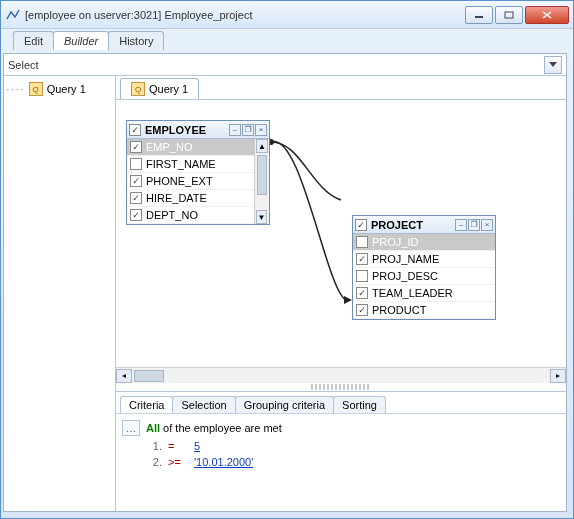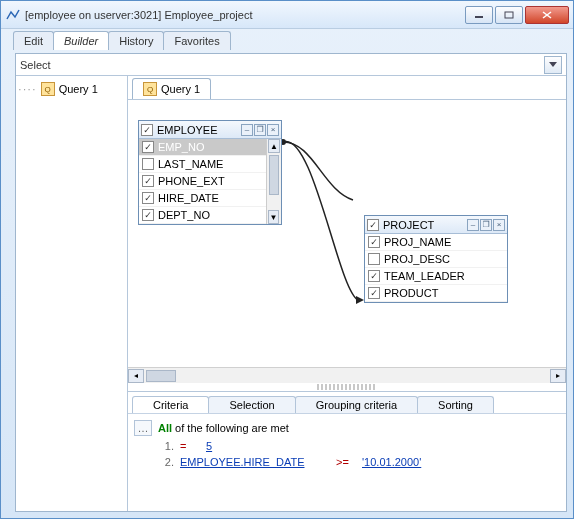--- a/index.html
+++ b/index.html
@@ -7,54 +7,54 @@
   .window { width: 574px; height: 519px; border: 1px solid #5a8fc8; background: linear-gradient(#e8f1fb,#d6e6f7); display: flex; flex-direction: column; }
   .titlebar { height: 28px; background: linear-gradient(#f1f7fe,#d7e7f9); display: flex; align-items: center; padding: 0 4px; border-bottom: 1px solid #b9cde2; }
   .titlebar .appicon { width: 16px; height: 16px; margin-right: 4px; display: flex; align-items: center; justify-content: center; }
   .titlebar .title { flex: 1; color: #333; }
   .winbtns { display: flex; gap: 2px; }
   .winbtn { width: 28px; height: 18px; border: 1px solid #7a9bc0; border-radius: 2px; background: linear-gradient(#fdfdfe,#d7e5f5); display: flex; align-items: center; justify-content: center; font-size: 10px; color: #445; }
   .winbtn.close { background: linear-gradient(#f29a8e,#d1462a); color: #fff; border-color: #a33; width: 44px; }
   .outer-tabs { height: 24px; display: flex; align-items: flex-start; padding: 2px 6px 0 12px; gap: 0; }
   .otab { padding: 3px 10px; border: 1px solid #9fb6ce; border-bottom: none; background: #e7eef8; border-radius: 3px 3px 0 0; color: #333; margin-right: -1px; position: relative; }
   .otab.active { background: #fff; z-index: 2; font-style: italic; }
-  .content { flex: 1; margin: 0 6px 6px 14px; background: #fff; border: 1px solid #9fb6ce; display: flex; flex-direction: column; }
+  .content { flex: 1; margin: 0 6px 6px 2px; background: #fff; border: 1px solid #9fb6ce; display: flex; flex-direction: column; }
   .selectbar { height: 22px; border-bottom: 1px solid #b5c7db; display: flex; align-items: center; padding: 0 4px; }
   .selectbar .lbl { flex: 1; color: #333; }
   .selectbar .dd { width: 18px; height: 18px; border: 1px solid #9fb6ce; background: linear-gradient(#fdfdfe,#e0eaf5); display: flex; align-items: center; justify-content: center; }
   .body { flex: 1; display: flex; }
   .tree { width: 112px; border-right: 1px solid #b5c7db; padding: 6px 2px; }
   .treenode { display: flex; align-items: center; gap: 4px; }
   .treenode .dots { color: #999; letter-spacing: 1px; }
   .qicon { width: 14px; height: 14px; border: 1px solid #c8953a; background: #ffe39b; display: inline-flex; align-items: center; justify-content: center; color: #8a5a00; font-size: 8px; }
   .main { flex: 1; display: flex; flex-direction: column; }
   .qtabrow { height: 24px; display: flex; align-items: flex-end; padding-left: 4px; border-bottom: 1px solid #b5c7db; }
   .qtab { display: flex; align-items: center; gap: 4px; padding: 3px 10px; border: 1px solid #9fb6ce; border-bottom: none; background: #fff; border-radius: 3px 3px 0 0; }
   .canvas { position: relative; flex: 1; background: #fff; overflow: hidden; }
   .tblwin { position: absolute; border: 1px solid #6d8fb5; background: #fff; width: 144px; }
   .tblhead { height: 18px; background: linear-gradient(#f4f8fd,#dde9f7); border-bottom: 1px solid #a7bdd6; display: flex; align-items: center; padding: 0 2px; }
   .tblhead .chk { width: 12px; height: 12px; border: 1px solid #888; background: #fff; margin-right: 4px; display: flex; align-items: center; justify-content: center; font-size: 9px; color: #333; }
-  .tblhead .nm { font-weight: normal; flex: 1; }
+  .tblhead .nm { font-weight: bold; flex: 1; }
   .tblhead .mini { display: flex; gap: 0; }
   .tblhead .mini span { width: 12px; height: 12px; border: 1px solid #8aa4c0; margin-left: 1px; background: #eaf1fa; font-size: 8px; display: flex; align-items: center; justify-content: center; color: #46607c; }
   .collist { max-height: 112px; overflow: hidden; }
   .colrow { height: 17px; display: flex; align-items: center; padding: 0 3px; gap: 4px; border-bottom: 1px solid #f1f1f1; }
   .colrow.sel { background: #c9c9c9; color: #fff; }
   .colrow .chk { width: 12px; height: 12px; border: 1px solid #888; background: #fff; display: flex; align-items: center; justify-content: center; font-size: 9px; color: #333; flex-shrink: 0; }
   .sbar { position: absolute; right: 0; top: 18px; bottom: 0; width: 15px; background: #f1f1f1; border-left: 1px solid #ccc; }
   .sbar .th { height: 40px; background: #cfd7e2; border: 1px solid #aab7c8; margin: 2px; }
   .sbar .ar { height: 14px; background: #e6ecf5; border: 1px solid #aab7c8; margin: 0 1px; display: flex; align-items: center; justify-content: center; font-size: 8px; }
   svg.joins { position: absolute; left: 0; top: 0; }
   .hscroll { position: absolute; bottom: 0; left: 0; right: 0; height: 16px; background: #f1f1f1; border-top: 1px solid #d0d0d0; display: flex; align-items: center; }
   .hscroll .ar { width: 16px; height: 14px; border: 1px solid #aab7c8; background: #e6ecf5; display: flex; align-items: center; justify-content: center; font-size: 8px; }
   .hscroll .th { width: 30px; height: 12px; background: #cfd7e2; border: 1px solid #aab7c8; margin-left: 2px; }
   .splitgrip { height: 6px; background: repeating-linear-gradient(90deg,#c8c8c8 0 2px,transparent 2px 4px); margin: 0 auto; width: 60px; }
   .bottom { height: 120px; border-top: 1px solid #b5c7db; display: flex; flex-direction: column; }
   .btabs { height: 22px; display: flex; align-items: flex-end; padding-left: 4px; border-bottom: 1px solid #c5d3e4; }
-  .btab { padding: 2px 20px; border: 1px solid #b2c4d9; border-bottom: none; background: #eef3fa; border-radius: 3px 3px 0 0; margin-right: -1px; }
+  .btab { padding: 2px 8px; border: 1px solid #b2c4d9; border-bottom: none; background: #eef3fa; border-radius: 3px 3px 0 0; margin-right: -1px; }
   .btab.active { background: #fff; position: relative; z-index: 1; }
   .crit { flex: 1; padding: 4px 6px; }
   .critline { display: flex; align-items: center; gap: 6px; padding: 2px 0; }
   .critline .num { color: #666; width: 16px; text-align: right; }
   .dbtn { width: 18px; height: 16px; border: 1px solid #b2c4d9; background: #f5f8fc; display: flex; align-items: center; justify-content: center; color: #666; }
   .allw { color: #008000; font-weight: bold; }
   .lnk { color: #0a3db5; text-decoration: underline; }
   .op { color: #b00000; }
 </style>
 </head>
@@ -85,21 +85,20 @@
             <line x1="9" y1="1" x2="1" y2="7" stroke="#fff" stroke-width="1.5"></line>
           </svg>
         </div>
     </div>
   </div>
 
   <div class="outer-tabs">
     <div class="otab">Edit</div>
     <div class="otab active">Builder</div>
     <div class="otab">History</div>
-    <div class="otab">Favorites</div>
   </div>
 
   <div class="content">
     <div class="selectbar">
       <span class="lbl">Select</span>
       <span class="dd">
           <svg width="8" height="6">
             <polygon points="0,0 8,0 4,5" fill="#445"></polygon>
           </svg>
         </span>
@@ -140,21 +139,21 @@
                 <span>×</span>
               </span>
             </div>
             <div class="collist" id="emp-cols">
                 <div class="colrow sel">
                   <span class="chk">✓</span>
                   <span>EMP_NO</span>
                 </div>
                 <div class="colrow">
                   <span class="chk"></span>
-                  <span>LAST_NAME</span>
+                  <span>FIRST_NAME</span>
                 </div>
                 <div class="colrow">
                   <span class="chk">✓</span>
                   <span>PHONE_EXT</span>
                 </div>
                 <div class="colrow">
                   <span class="chk">✓</span>
                   <span>HIRE_DATE</span>
                 </div>
                 <div class="colrow">
@@ -173,20 +172,24 @@
             <div class="tblhead">
               <span class="chk">✓</span>
               <span class="nm">PROJECT</span>
               <span class="mini">
                 <span>–</span>
                 <span>❐</span>
                 <span>×</span>
               </span>
             </div>
             <div class="collist" id="proj-cols">
+                <div class="colrow sel">
+                  <span class="chk"></span>
+                  <span>PROJ_ID</span>
+                </div>
                 <div class="colrow">
                   <span class="chk">✓</span>
                   <span>PROJ_NAME</span>
                 </div>
                 <div class="colrow">
                   <span class="chk"></span>
                   <span>PROJ_DESC</span>
                 </div>
                 <div class="colrow">
                   <span class="chk">✓</span>
@@ -214,31 +217,30 @@
         <div class="bottom">
           <div class="btabs">
             <div class="btab active">Criteria</div>
             <div class="btab">Selection</div>
             <div class="btab">Grouping criteria</div>
             <div class="btab">Sorting</div>
           </div>
           <div class="crit">
             <div class="critline">
               <span class="dbtn">…</span>
-              <span><span class="allw">All</span><span> of the following are met</span></span>
+              <span><span class="allw">All</span><span> of the employee are met</span></span>
             </div>
             <div id="crit-rows">
                 <div class="critline" style="padding-left: 24px;">
                   <span class="num">1.</span>
                   <span class="op" style="min-width:20px;display:inline-block">=</span>
                   <span class="lnk">5</span>
                 </div>
                 <div class="critline" style="padding-left: 24px;">
                   <span class="num">2.</span>
-                  <span class="lnk" style="min-width:150px;display:inline-block">EMPLOYEE.HIRE_DATE</span>
                   <span class="op" style="min-width:20px;display:inline-block">&gt;=</span>
                   <span class="lnk">'10.01.2000'</span>
                 </div>
               </div>
           </div>
         </div>
       </div>
     </div>
   </div>
 </div>

